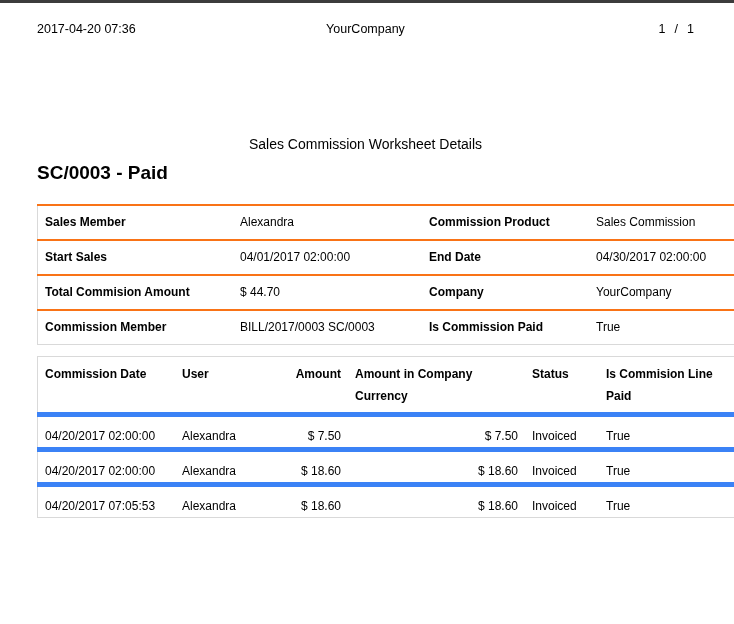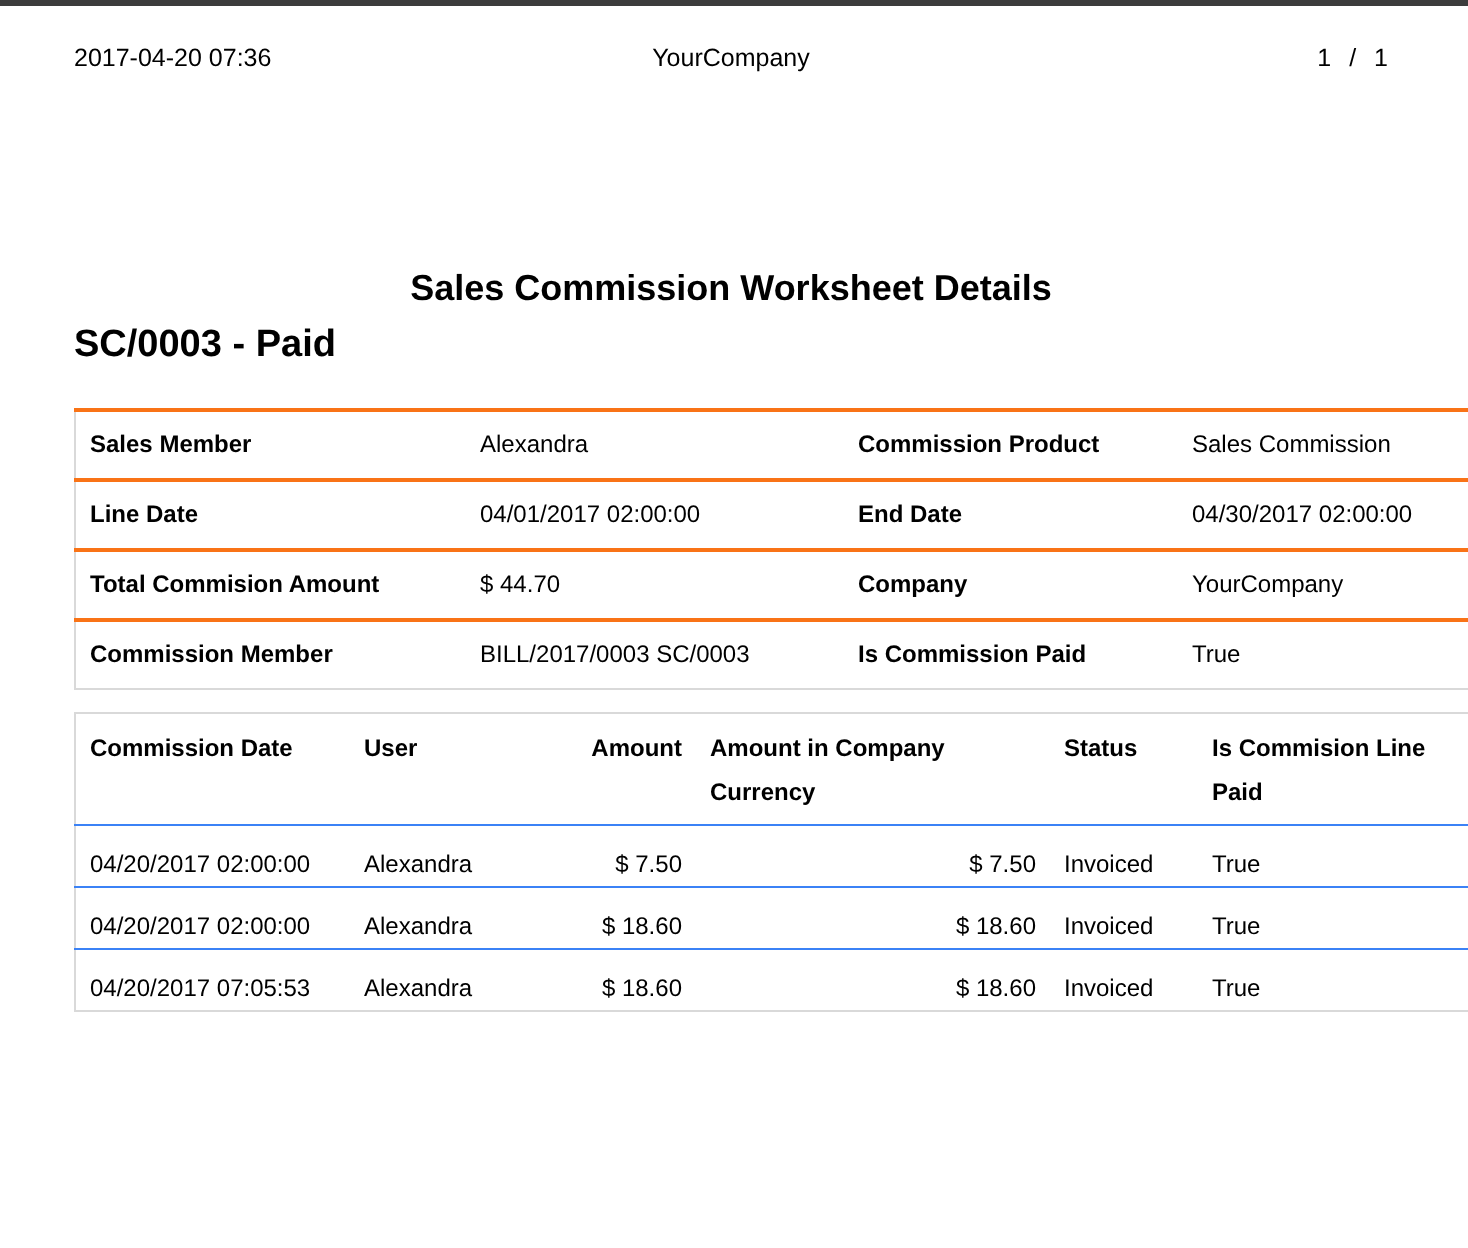--- a/index.html
+++ b/index.html
@@ -28,22 +28,22 @@
   }
   .ph-left  { flex: 1; text-align: left; }
   .ph-center{ flex: 1; text-align: center; }
   .ph-right { flex: 1; text-align: right; }
   .pagenum span { display: inline-block; }
   .pagenum .sep { margin: 0 9px; }
 
   .report-title {
     margin-top: 97px;
     text-align: center;
-    font-size: 18px;
-    font-weight: bold;
+    font-size: 14px;
+    font-weight: normal;
     line-height: 22px;
   }
   .worksheet-heading {
     margin-top: 6px;
     font-size: 19px;
     font-weight: bold;
     line-height: 23px;
   }
 
   table {
@@ -76,21 +76,21 @@
   }
   table.lines { margin-top: 11px; border: 1px solid #d9d9d9; }
   table.lines th {
     padding: 6px 7px 5px 7px;
     line-height: 22px;
     vertical-align: top;
     text-align: left;
     font-weight: bold;
   }
   table.lines td {
-    border-top: 1px solid #3b82f6;
+    border-top: 5px solid #3b82f6;
     padding: 8px 7px 0 7px;
     line-height: 22px;
     vertical-align: top;
   }
   table.lines .num { text-align: right; }
   .col-l-date   { width: 123px; }
   .col-l-user   { width: 70px; }
   .col-l-amount { width: 75px; margin-top: 23px; }
   .col-l-amtco  { width: 163px; }
   .col-l-status { width: 60px; }
@@ -118,21 +118,21 @@
 
   <table class="summary">
     <tbody>
       <tr>
         <td class="lbl col-s1">Sales Member</td>
         <td class="col-s2">Alexandra</td>
         <td class="lbl col-s3">Commission Product</td>
         <td class="col-s4">Sales Commission</td>
       </tr>
       <tr>
-        <td class="lbl">Line Date</td>
+        <td class="lbl">Start Sales</td>
         <td>04/01/2017 02:00:00</td>
         <td class="lbl">End Date</td>
         <td>04/30/2017 02:00:00</td>
       </tr>
       <tr>
         <td class="lbl">Total Commision Amount</td>
         <td>$ 44.70</td>
         <td class="lbl">Company</td>
         <td>YourCompany</td>
       </tr>

